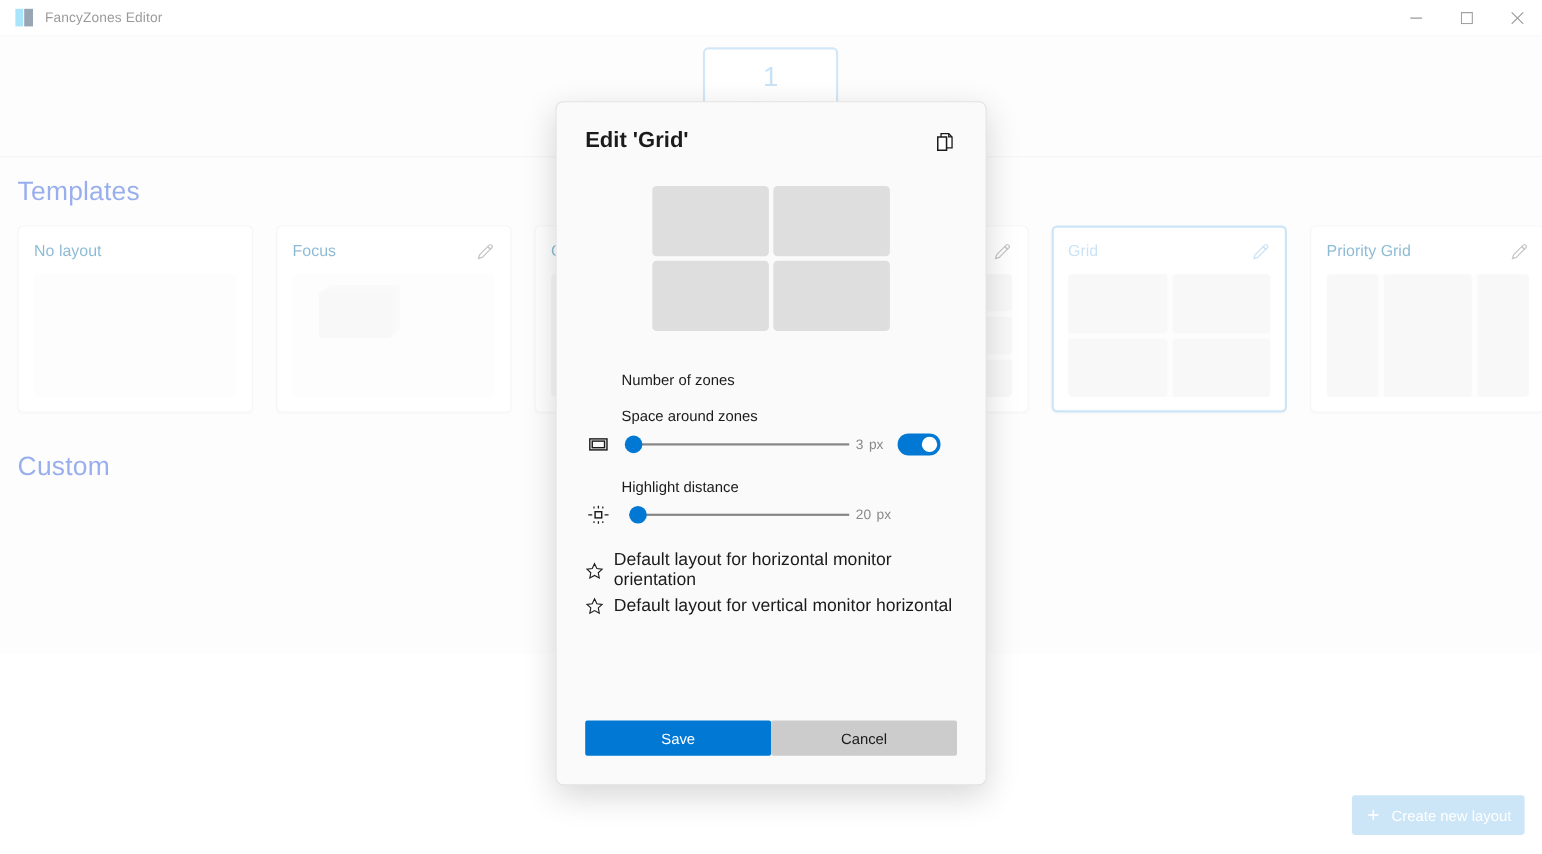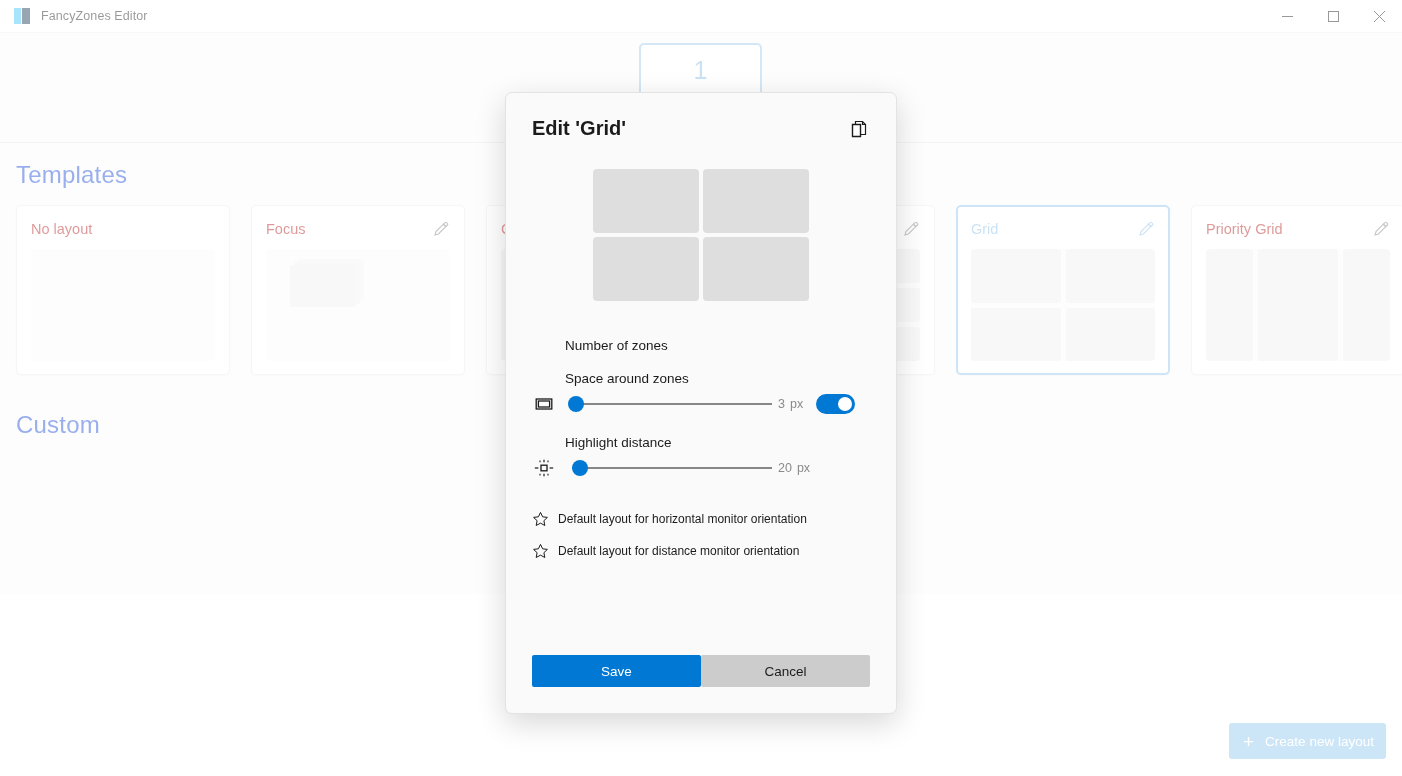--- a/index.html
+++ b/index.html
@@ -53,21 +53,21 @@
   
   .cards-row { position: absolute; left: 16px; top: 205px; display: flex; gap: 21px; }
   .layout-card {
     width: 214px; height: 170px; background: #ffffff;
     border: 1px solid #ebebeb; border-radius: 5px;
     padding: 12px 14px 14px 14px; position: relative;
     box-shadow: 0 1px 2px rgba(0,0,0,.035);
   }
   .layout-card.selected { border: 2px solid #91c5ec; padding: 11px 13px 13px 13px; }
   .card-head { display: flex; align-items: center; justify-content: space-between; height: 22px; }
-  .card-name { font-size: 14.5px; color: #b91c1c; }
+  .card-name { font-size: 14.5px; color: #0369a1; }
   .layout-card.selected .card-name { color: #8bbfe8; }
   .pencil { width: 18px; height: 18px; color: #808080; }
   .layout-card.selected .pencil { color: #8bbfe8; }
   .pencil svg { display: block; }
   .card-preview {
     margin-top: 9px; width: 100%; height: 112px; border-radius: 4px;
     background: #fafafa; position: relative; overflow: hidden;
   }
   .preview-grid { display: grid; gap: 5px; width: 100%; height: 100%; }
   .pz { background: #f0f0f0; border-radius: 3px; }
@@ -136,21 +136,21 @@
   }
   .toggle .knob {
     position: absolute; right: 3px; top: 3px; width: 14px; height: 14px;
     border-radius: 50%; background: #ffffff;
   }
 
   .defaults { padding: 0 26px; margin-top: 22px; }
   .default-opt { display: flex; align-items: center; gap: 9px; height: 32px; }
   .star-ico { width: 17px; height: 17px; color: #1b1b1b; flex:0 0 17px; }
   .star-ico svg { display:block; }
-  .default-label { font-size: 12px; color: #1b1b1b; }
+  .default-label { font-size: 16px; color: #1b1b1b; }
 
   .dlg-actions {
     position: absolute; left: 0; bottom: 0; width: 100%;
     display: flex; padding: 0 26px 26px 26px;
   }
   .btn {
     height: 32px; border-radius: 2px; display: flex; align-items: center; justify-content: center;
     font-size: 13.5px; flex: 1;
   }
   .btn-primary { background: #0078d4; color: #ffffff; }
@@ -384,21 +384,21 @@
             </svg>
           </div>
           <div class="default-label">Default layout for horizontal monitor orientation</div>
         </div>
         <div class="default-opt">
           <div class="star-ico">
             <svg width="17" height="17" viewBox="0 0 17 17">
               <path d="M8.5 1.4 l2.1 4.4 4.8 .6 -3.5 3.3 .9 4.8 -4.3-2.4 -4.3 2.4 .9-4.8 -3.5-3.3 4.8-.6 z" fill="none" stroke="currentColor" stroke-width="1"></path>
             </svg>
           </div>
-          <div class="default-label">Default layout for distance monitor orientation</div>
+          <div class="default-label">Default layout for vertical monitor horizontal</div>
         </div>
       </div>
 
     <div class="dlg-actions">
       <div class="btn btn-primary">Save</div>
       <div class="btn btn-secondary">Cancel</div>
     </div>
 
   </div>
 </div>

